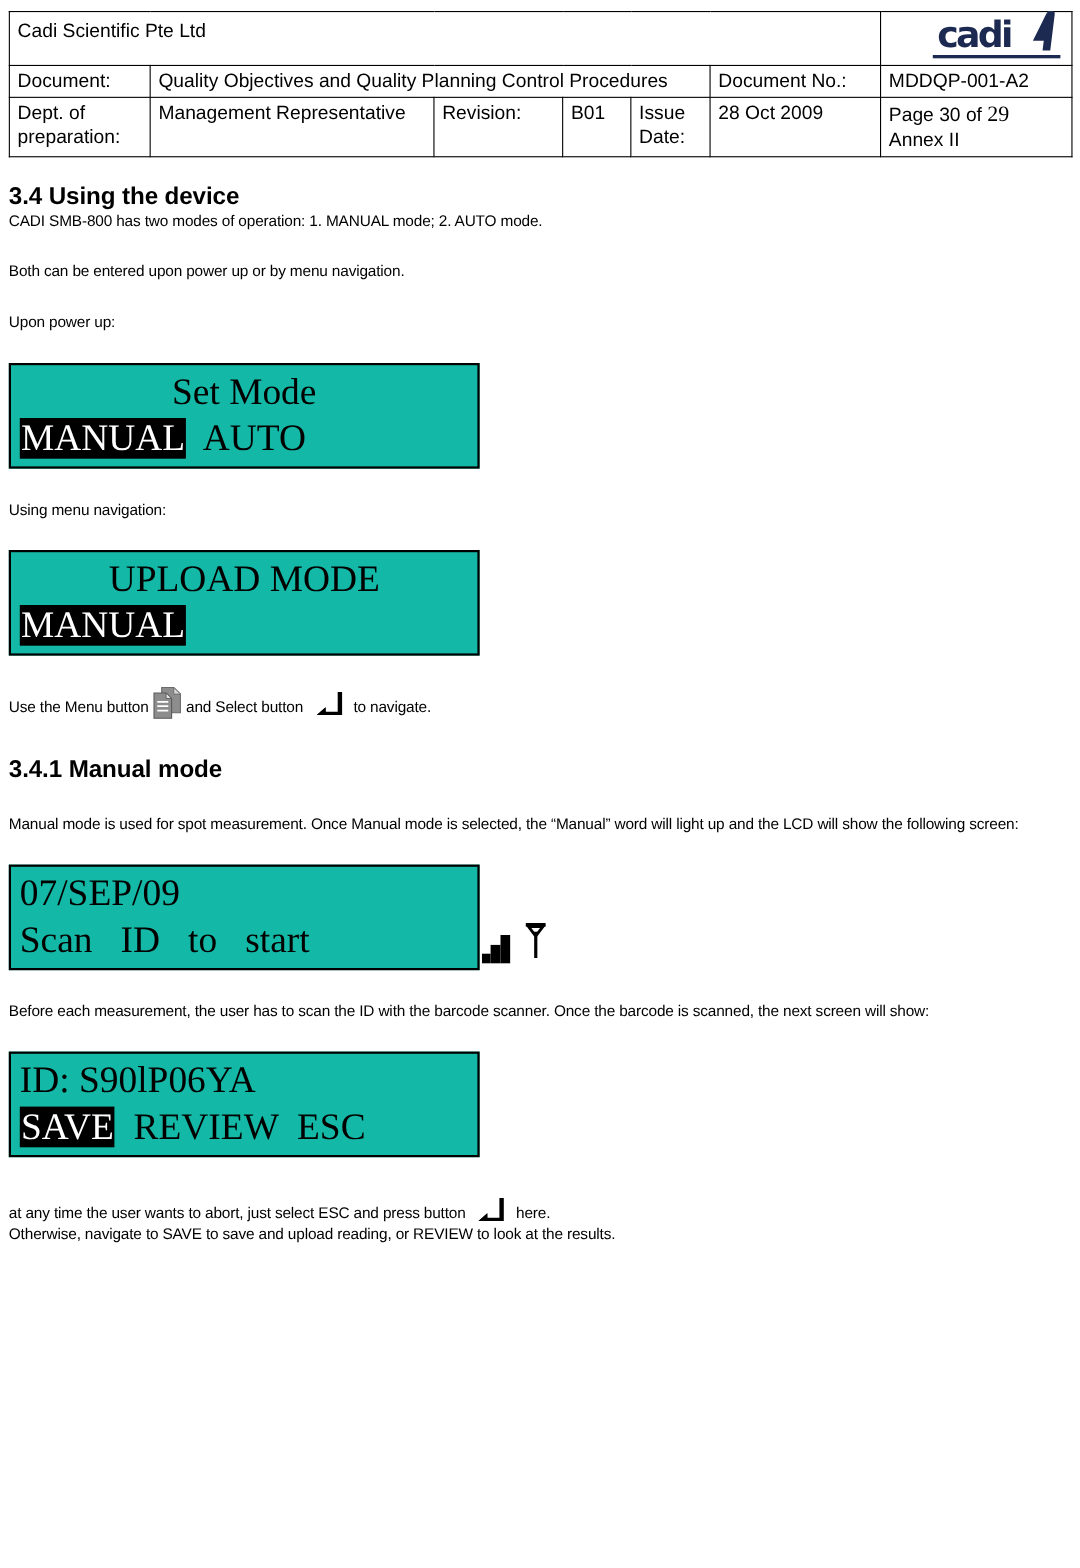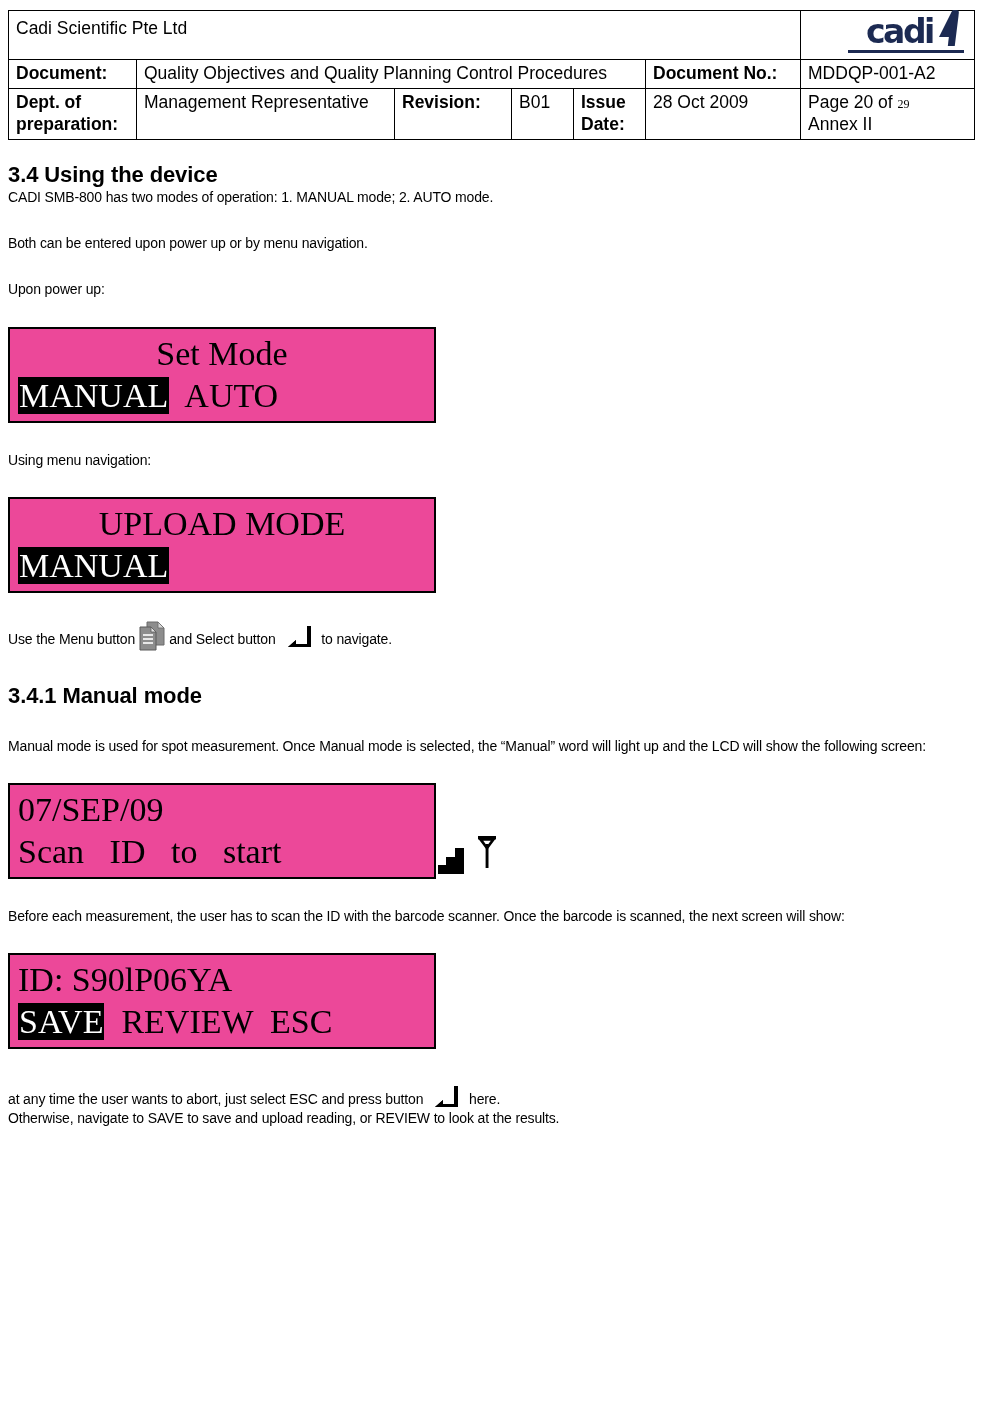--- a/index.html
+++ b/index.html
@@ -29,40 +29,40 @@
     table-layout: fixed;
     margin-top: 2px;
   }
   table.hdr td {
     border: 1.6px solid #000;
     padding: 3px 6px 4px 7px;
     vertical-align: top;
     font-size: 17.5px;
     line-height: 1.22;
   }
-  td.b { font-weight: bold; }
+  td.b { font-weight: normal; }
   .company {
     font-size: 18px;
     padding-top: 7px !important;
     padding-bottom: 9px !important;
   }
   .logo-cell {
     border-left: 1.6px solid #000 !important;
     padding: 0 !important;
     position: relative;
   }
   .logo-wrap {
     position: relative;
     width: 120px;
     height: 44px;
     margin: 2px 8px 2px auto;
   }
   .logo-text {
     position: absolute;
-    left: 20px;
+    left: 6px;
     top: 2px;
     font-family: "DejaVu Sans", sans-serif;
     font-size: 33px;
     font-weight: bold;
     letter-spacing: -2.5px;
     color: #1c2a52;
     line-height: 34px;
   }
   .logo-mast {
     position: absolute;
@@ -86,21 +86,21 @@
   .logo-rule {
     position: absolute;
     left: 2px;
     right: 2px;
     bottom: 4px;
     height: 3.5px;
     background: #1c2a52;
   }
   .page-num-serif {
     font-family: "Liberation Serif", serif;
-    font-size: 12px;
+    font-size: 20px;
   }
 
   
   .h3 {
     font-size: 22px;
     font-weight: bold;
     margin: 22px 0 0 0;
     letter-spacing: -0.1px;
   }
   p.body {
@@ -109,21 +109,21 @@
     margin: 0;
     letter-spacing: -0.15px;
   }
   .gap-md { height: 28px; }
 
   
   .lcd {
     width: 428px;
     border: 2.2px solid #000;
     box-sizing: border-box;
-    background: #ec4899;
+    background: #14b8a6;
     font-family: "Liberation Serif", serif;
     padding: 4px 0 4px 0;
   }
   .lcd-line {
     font-size: 34px;
     line-height: 42px;
     white-space: pre;
     padding: 0 8px;
     position: relative;
   }
@@ -202,21 +202,21 @@
         <td class="b">Document No.:</td>
         <td>MDDQP-001-A2</td>
       </tr>
       <tr>
         <td class="b">Dept. of preparation:</td>
         <td>Management Representative</td>
         <td class="b">Revision:</td>
         <td>B01</td>
         <td class="b">Issue Date:</td>
         <td>28 Oct 2009</td>
-        <td><span>Page 20 of </span><span class="page-num-serif">29</span><br><span>Annex II</span></td>
+        <td><span>Page 30 of </span><span class="page-num-serif">29</span><br><span>Annex II</span></td>
       </tr>
     </tbody>
   </table>
 
   <div class="h3">3.4 Using the device</div>
   <p class="body">CADI SMB-800 has two modes of operation: 1. MANUAL mode; 2. AUTO mode.</p>
 
   <div class="gap-md"></div>
   <p class="body">Both can be entered upon power up or by menu navigation.</p>
 

